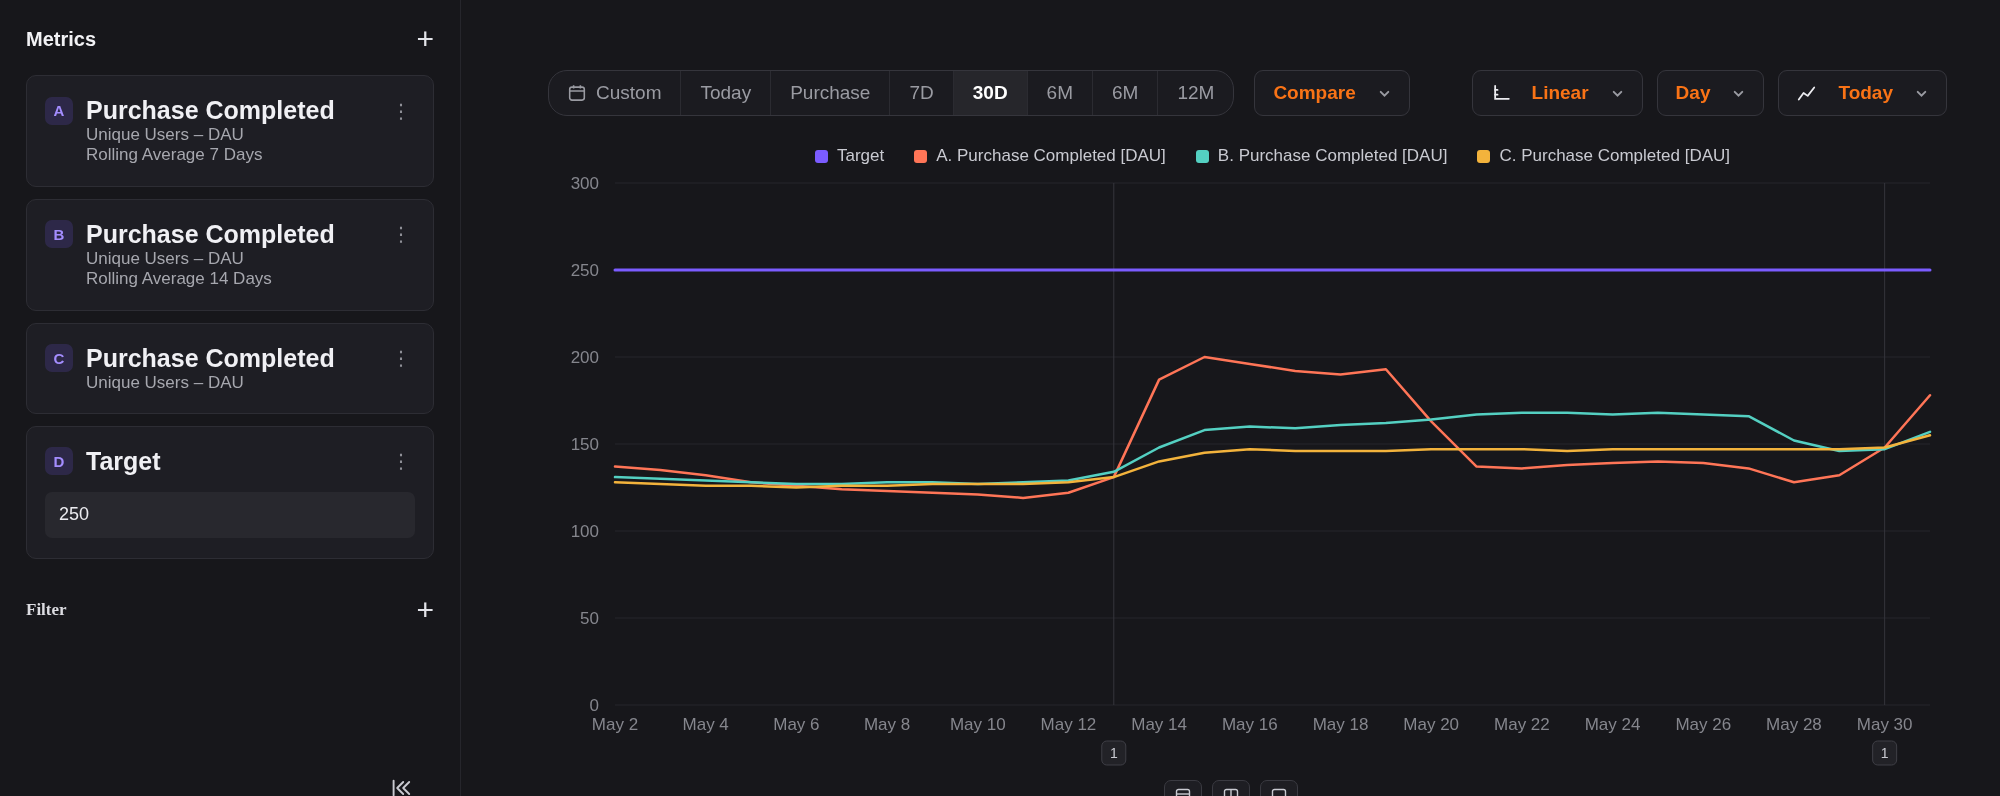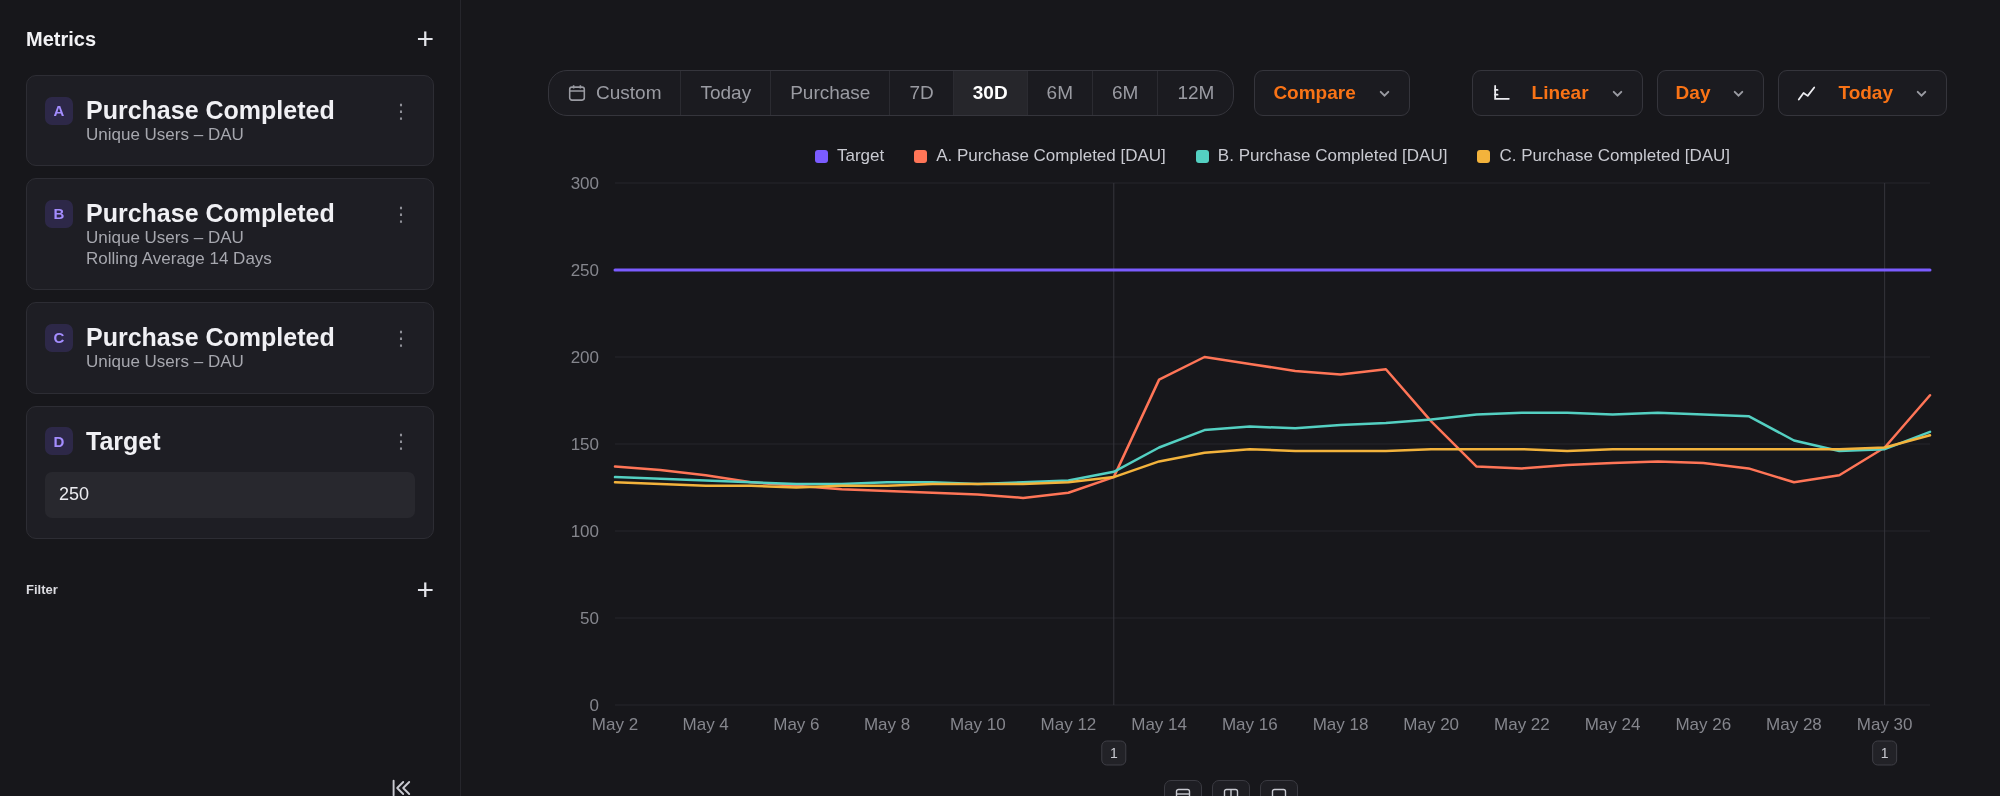--- a/index.html
+++ b/index.html
@@ -19,21 +19,21 @@
   .badge { width:28px; height:28px; border-radius:7px; background:rgba(124,93,255,.17);
            color:#a48dff; font-weight:700; font-size:15px; display:flex;
            align-items:center; justify-content:center; flex:0 0 28px; }
   .card-title { font-size:25px; font-weight:700; color:#f0f0f4; flex:1; }
   .kebab { color:#8f9097; font-size:20px; cursor:pointer; padding:0 4px; }
   .card-sub { font-size:17px; color:#a6a7ae; margin-top:0; padding-left:41px; line-height:1.2; }
   .target-input { margin-top:16px; width:100%; height:46px; background:#28282e; border:none;
                   border-radius:7px; color:#ececf0; font-size:18px; padding:0 14px;
                   font-family:"Liberation Sans", sans-serif; }
   .filter-row { display:flex; justify-content:space-between; align-items:center; margin-top:40px; }
-  .filter-title { font-size:13px; font-weight:700; color:#dcdce1; }
+  .filter-title { font-size:17px; font-weight:700; color:#dcdce1;font-family:Liberation Serif, serif; }
   .collapse-btn { position:absolute; bottom:-8px; right:46px; cursor:pointer; }
 
   
   .main { flex:1; position:relative; }
   .toolbar { position:absolute; top:70px; left:87px; right:53px;
              display:flex; justify-content:space-between; align-items:center; }
   .toolbar-left { display:flex; gap:20px; align-items:center; }
   .toolbar-right { display:flex; gap:14px; align-items:center; }
   .seg { display:flex; border:1px solid #35353c; border-radius:19px; overflow:hidden;
          height:46px; background:#1b1b20; }
@@ -64,20 +64,21 @@
       <span class="plus-btn">+</span>
     </div>
 
     <div class="metric-card">
       <div class="card-head">
         <span class="badge">A</span>
         <span class="card-title">Purchase Completed</span>
         <span class="kebab">⋮</span>
       </div>
       <div class="card-sub">Unique Users – DAU</div>
+      <div class="card-sub">Rolling Average 7 Days</div>
     </div>
 
     <div class="metric-card">
       <div class="card-head">
         <span class="badge">B</span>
         <span class="card-title">Purchase Completed</span>
         <span class="kebab">⋮</span>
       </div>
       <div class="card-sub">Unique Users – DAU</div>
       <div class="card-sub">Rolling Average 14 Days</div>

